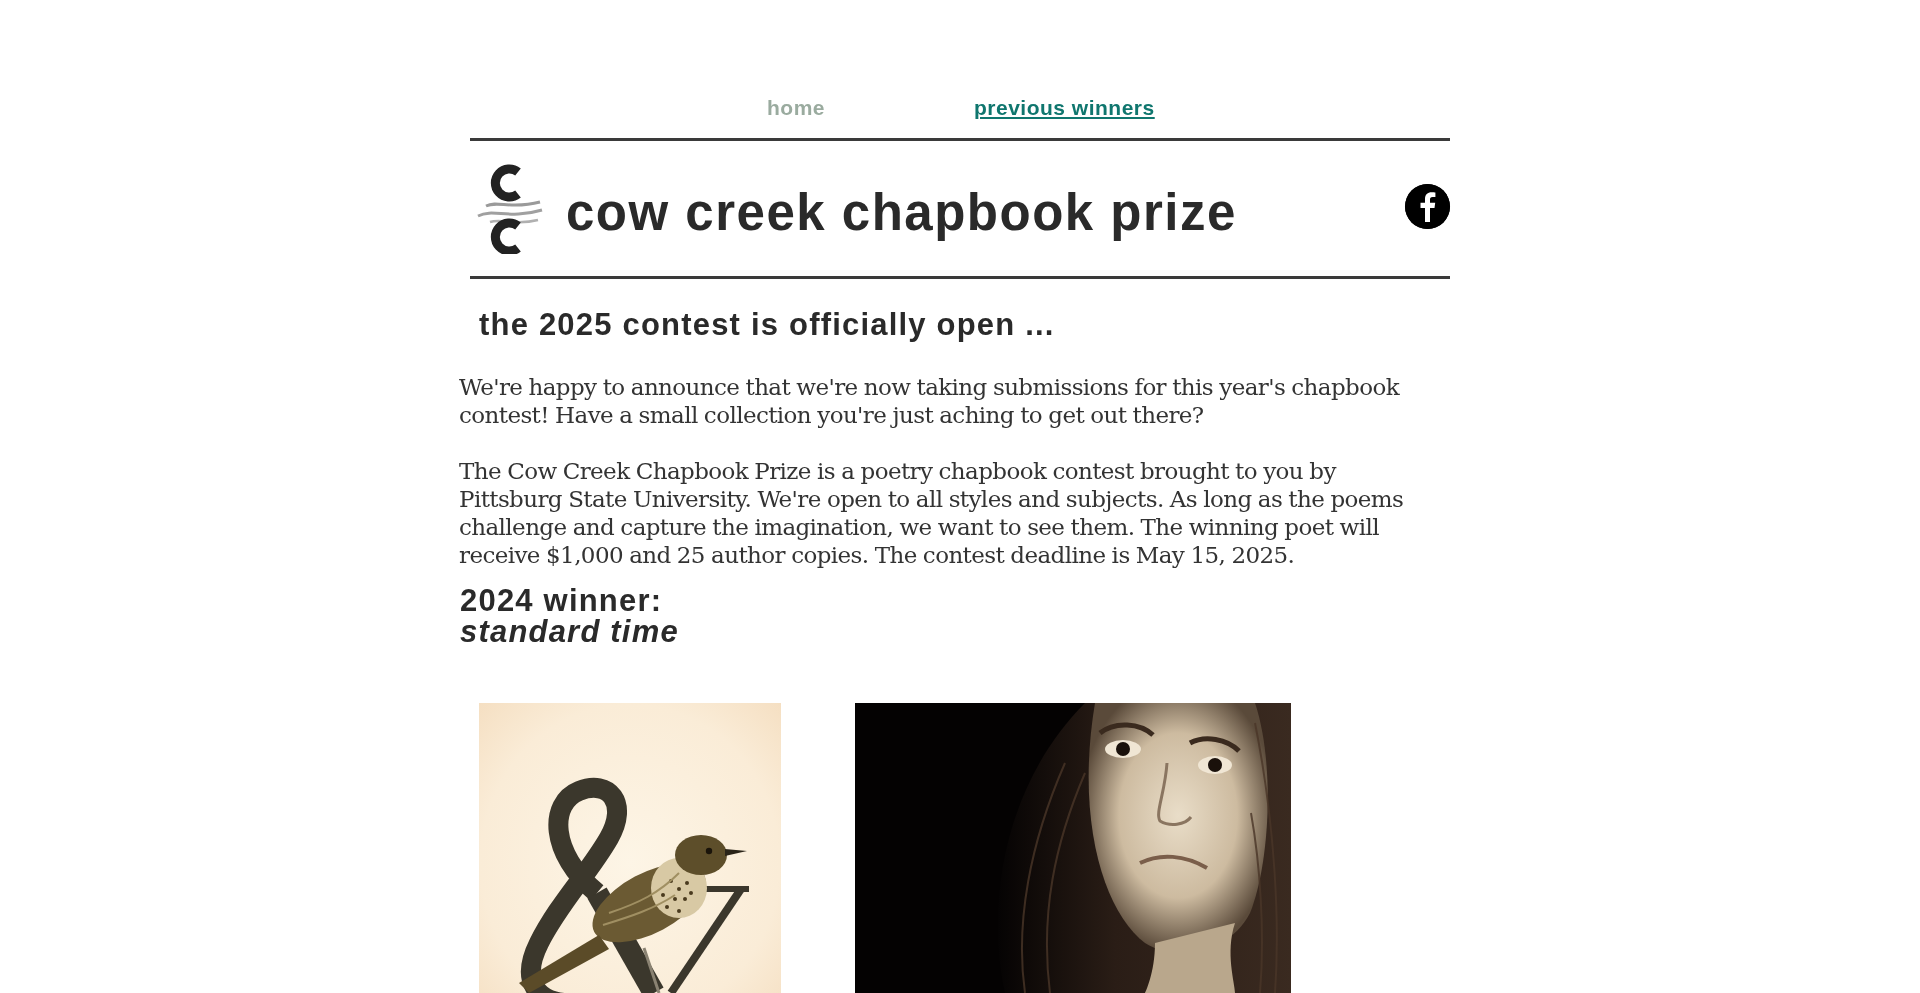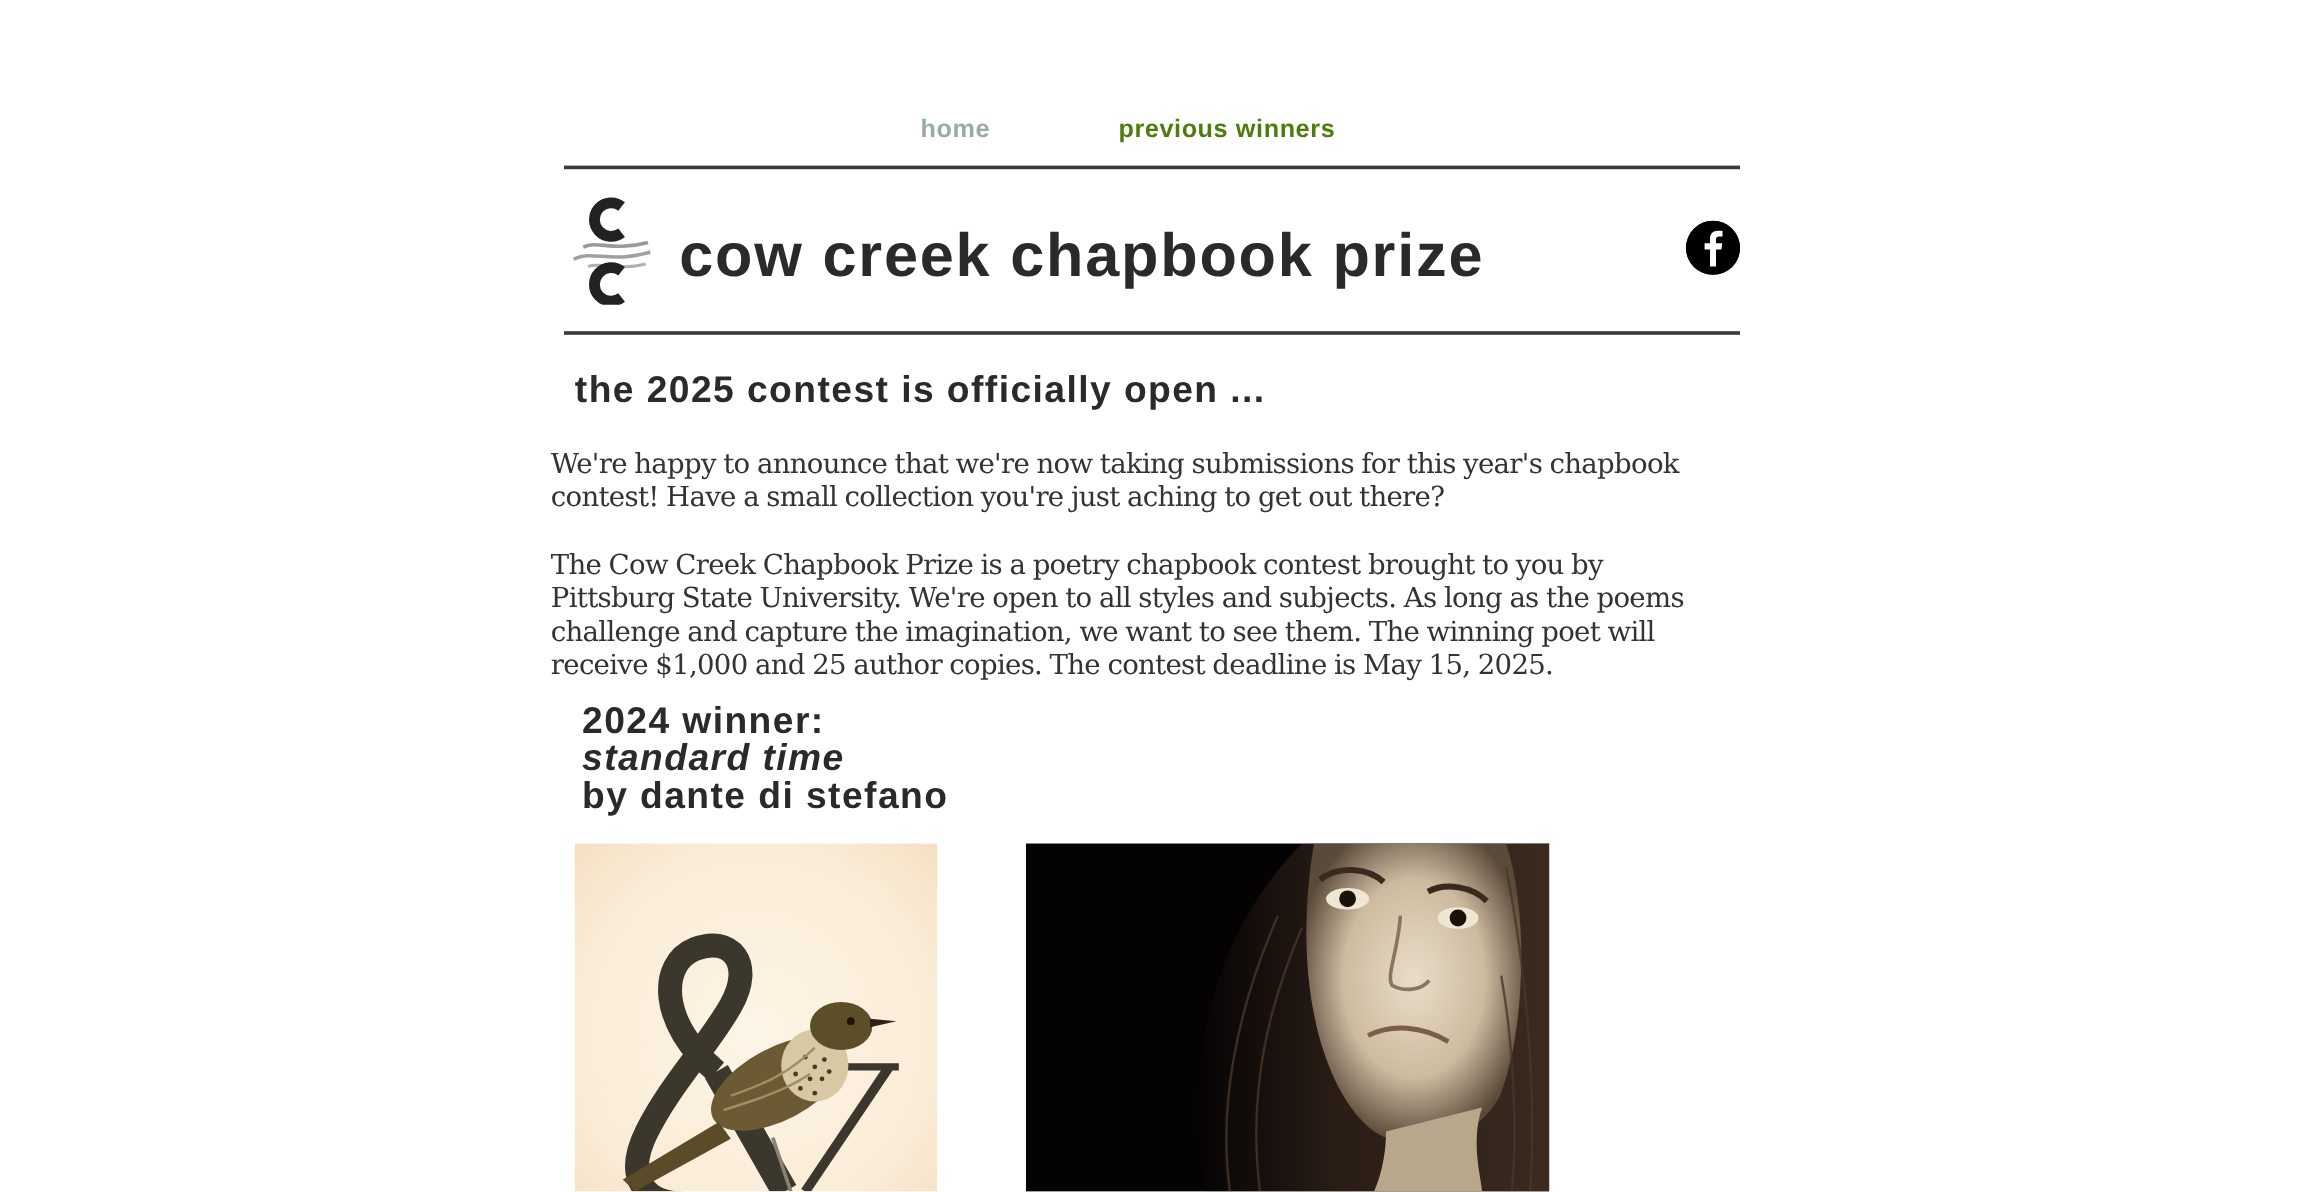--- a/index.html
+++ b/index.html
@@ -25,21 +25,21 @@
       top: 0;
       font-family: "Liberation Sans", sans-serif;
       font-weight: bold;
       font-size: 21px;
       letter-spacing: 0.5px;
       text-decoration: none;
       cursor: pointer;
       white-space: nowrap;
     }
     .nav-home { left: 767px; color: #9aab9f; }
-    .nav-prev { left: 932px; color: #4d7c0f; }
+    .nav-prev { left: 974px; color: #0f766e; text-decoration: underline; }
 
     
     .rule {
       position: absolute;
       left: 470px;
       width: 980px;
       height: 3px;
       background: #3a3a3a;
     }
     .rule-top { top: 138px; }
@@ -107,21 +107,21 @@
     .section-head {
       position: absolute;
       font-family: "Liberation Sans", sans-serif;
       font-weight: bold;
       font-size: 31px;
       letter-spacing: 1.2px;
       line-height: 31px;
       color: #2a2a2a;
       white-space: nowrap;
     }
-    .winner-block { left: 485px; top: 585px; }
+    .winner-block { left: 460px; top: 585px; }
     .winner-block .line { display: block; height: 31px; }
     .winner-block .italic { font-style: italic; }
 
     .judge-block { left: 851px; top: 585px; }
     .judge-block .line { display: block; }
     .judge-block .judge-name { margin-top: 31px; }
 
     
     .book-cover {
       position: absolute;
@@ -181,21 +181,20 @@
 
 <main>
   <h2 class="headline">the 2025 contest is officially open ...</h2>
 
   <p class="para para-1">We're happy to announce that we're now taking submissions for this year's chapbook contest! Have a small collection you're just aching to get out there?</p>
   <p class="para para-2">The Cow Creek Chapbook Prize is a poetry chapbook contest brought to you by Pittsburg State University. We're open to all styles and subjects. As long as the poems challenge and capture the imagination, we want to see them. The winning poet will receive $1,000 and 25 author copies. The contest deadline is May 15, 2025.</p>
 
   <div class="section-head winner-block">
     <span class="line">2024 winner:</span>
     <span class="line italic">standard time</span>
-    <span class="line">by dante di stefano</span>
   </div>
 
   <div class="section-head judge-block">
   </div>
 
   <div class="book-cover" aria-label="book cover: ampersand with songbird">
     <svg width="302" height="290" viewBox="0 0 302 290">
 
       <path d="M118 190 C70 150, 70 100, 100 88 C130 76, 150 100, 130 135 C110 170, 80 200, 60 240 C40 280, 60 300, 90 300" fill="none" stroke="#3b372c" stroke-width="20"></path>
       <path d="M118 190 L175 290" fill="none" stroke="#3b372c" stroke-width="22"></path>

